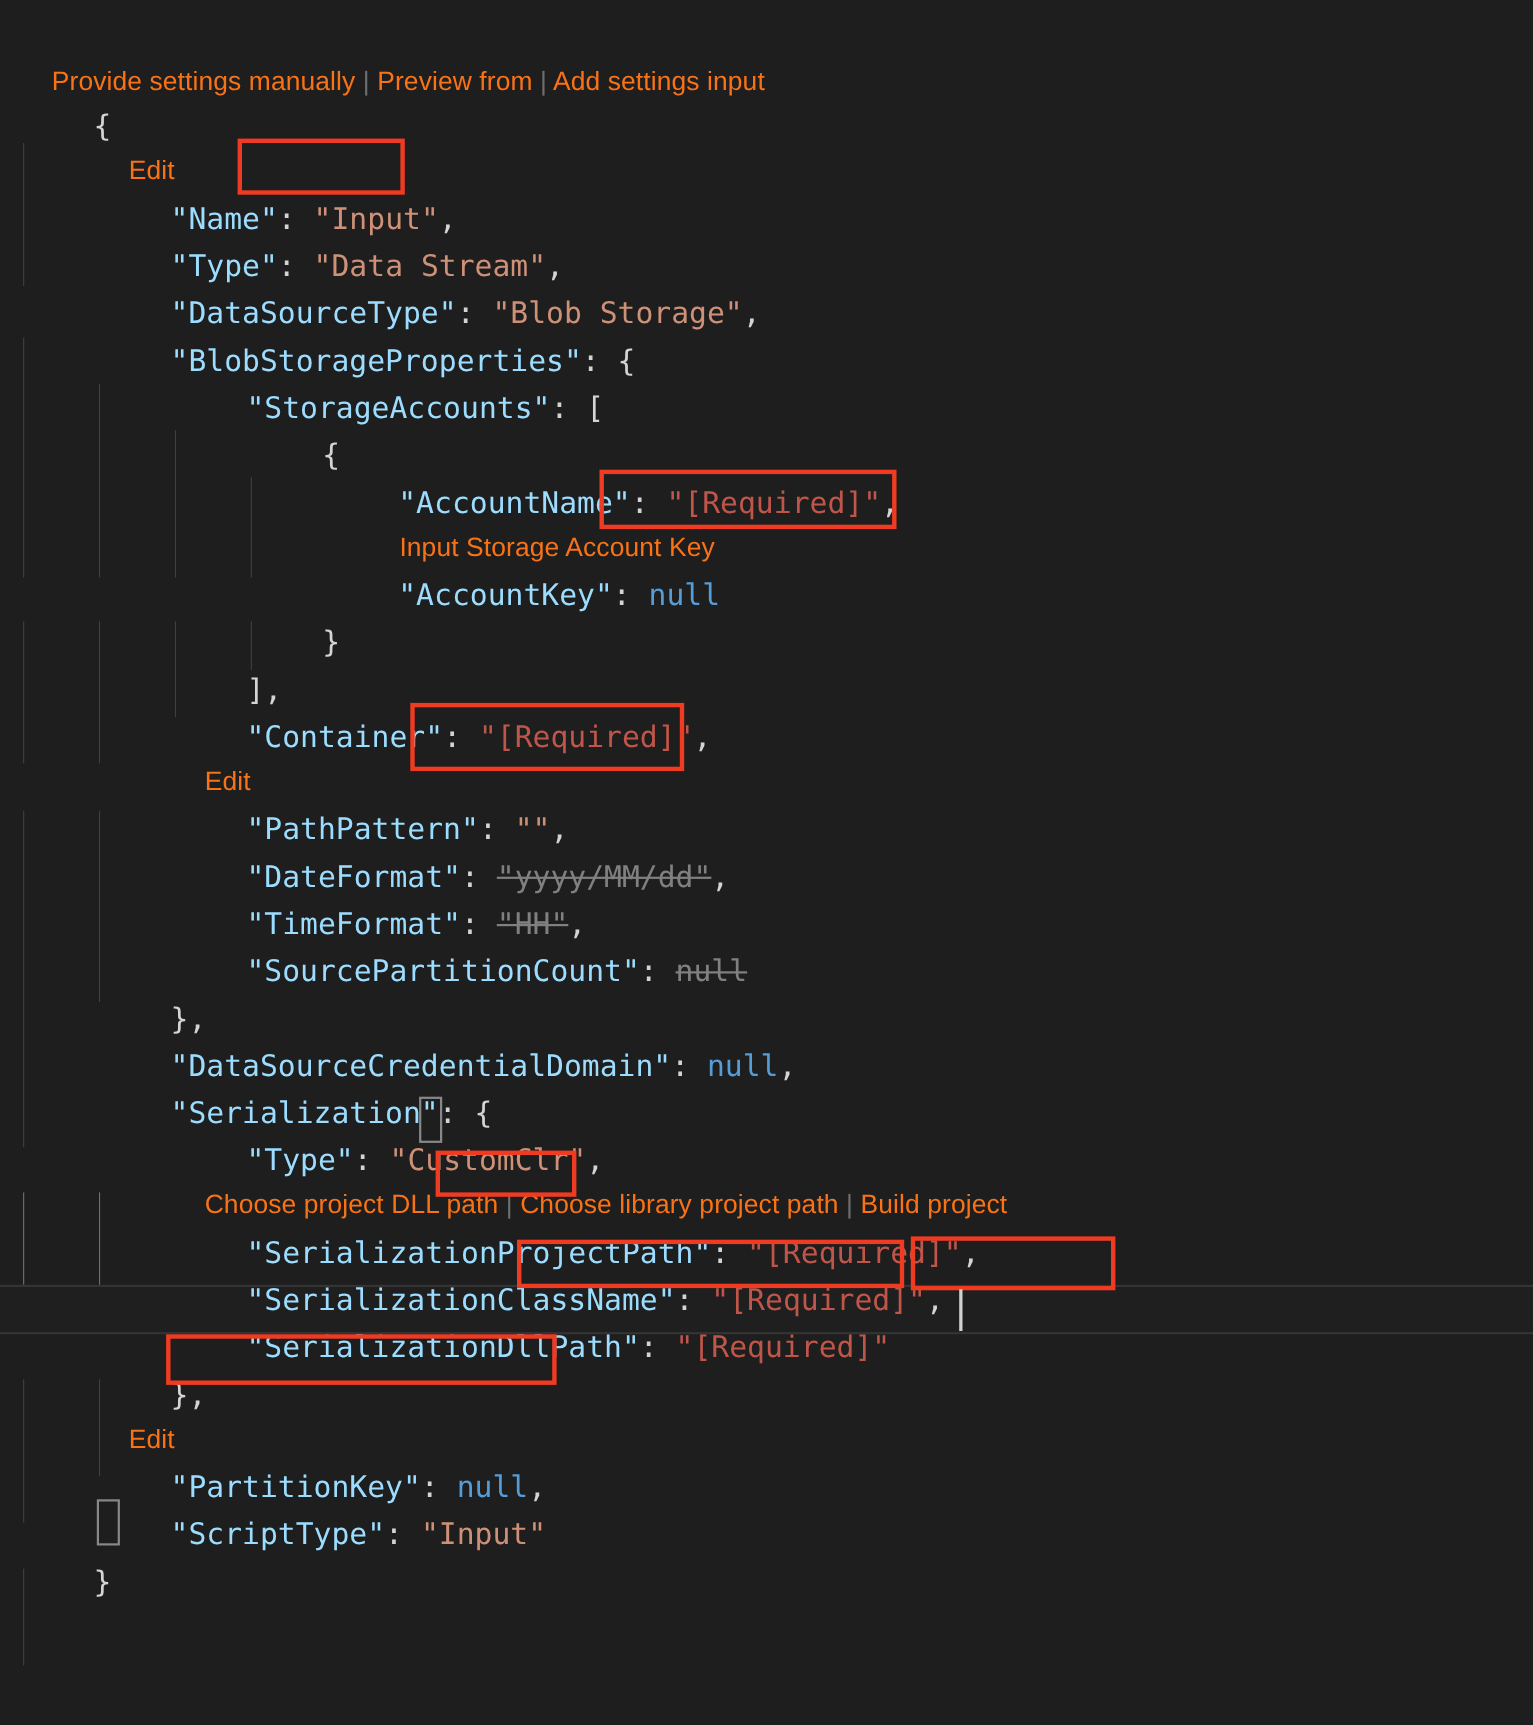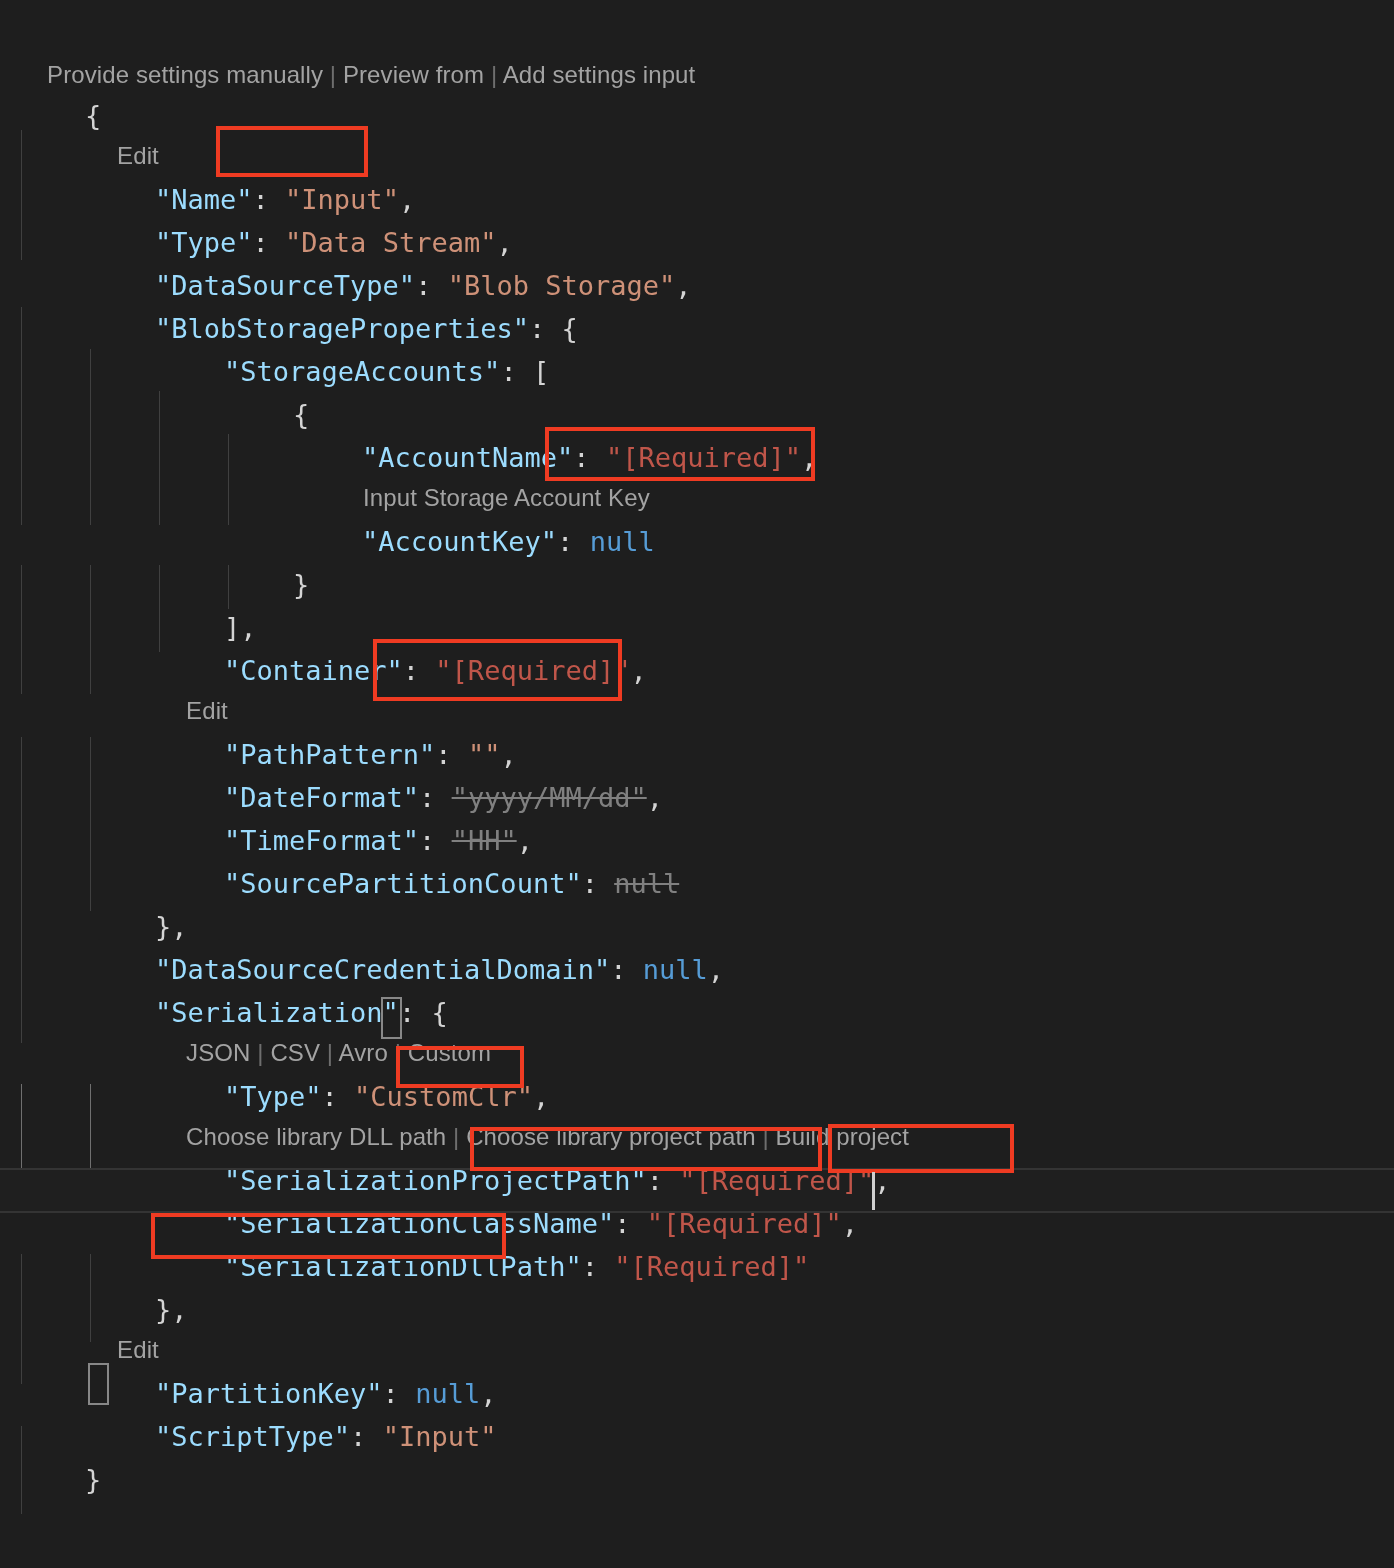--- a/index.html
+++ b/index.html
@@ -103,21 +103,21 @@
   .anno {
     position: absolute;
     box-sizing: border-box;
     border: 4px solid #ef3b22;
     z-index: 5;
     pointer-events: none;
   }
 
   
   .sep { color: #6e6e6e; }
-  .lens-link { color: #a3a3a3; }
+  .lens-link { color: #f97316; }
 </style>
 </head>
 <body>
 
 <div id="editor">
 
   <div class="guides">
 
     <div class="guide" style="left:21px; top:130px;  height:130px;"></div>
     <div class="guide" style="left:21px; top:307px;  height:218px;"></div>
@@ -229,30 +229,27 @@
   </div>
 
   <div class="row" style="padding-left:90px;">
     <span class="key">"DataSourceCredentialDomain"</span><span class="punct">: </span><span class="kw">null</span><span class="punct">,</span>
   </div>
 
   <div class="row" style="padding-left:90px;">
     <span class="key">"Serialization"</span><span class="punct">: </span><span class="punct">{</span>
   </div>
 
+
+  <div class="row" style="padding-left:159px;">
+    <span class="key">"Type"</span><span class="punct">: </span><span class="str">"CustomClr"</span><span class="punct">,</span>
+  </div>
+
   <div class="row lens" style="padding-left:159px;">
-    <span class="lens-link">JSON</span><span class="sep"> | </span><span class="lens-link">CSV</span><span class="sep"> | </span><span class="lens-link">Avro</span><span class="sep"> | </span><span class="lens-link">Custom</span>
-  </div>
-
-  <div class="row" style="padding-left:159px;">
-    <span class="key">"Type"</span><span class="punct">: </span><span class="str">"CustomClr"</span><span class="punct">,</span>
-  </div>
-
-  <div class="row lens" style="padding-left:159px;">
-    <span class="lens-link">Choose library DLL path</span><span class="sep"> | </span><span class="lens-link">Choose library project path</span><span class="sep"> | </span><span class="lens-link">Build project</span>
+    <span class="lens-link">Choose project DLL path</span><span class="sep"> | </span><span class="lens-link">Choose library project path</span><span class="sep"> | </span><span class="lens-link">Build project</span>
   </div>
 
   <div class="row" style="padding-left:159px;">
     <span class="key">"SerializationProjectPath"</span><span class="punct">: </span><span class="req">"[Required]"</span><span class="punct">,</span>
   </div>
 
 
   <div class="row" style="padding-left:159px;">
     <span class="key">"SerializationClassName"</span><span class="punct">: </span><span class="req">"[Required]"</span><span class="punct">,</span>
   </div>

